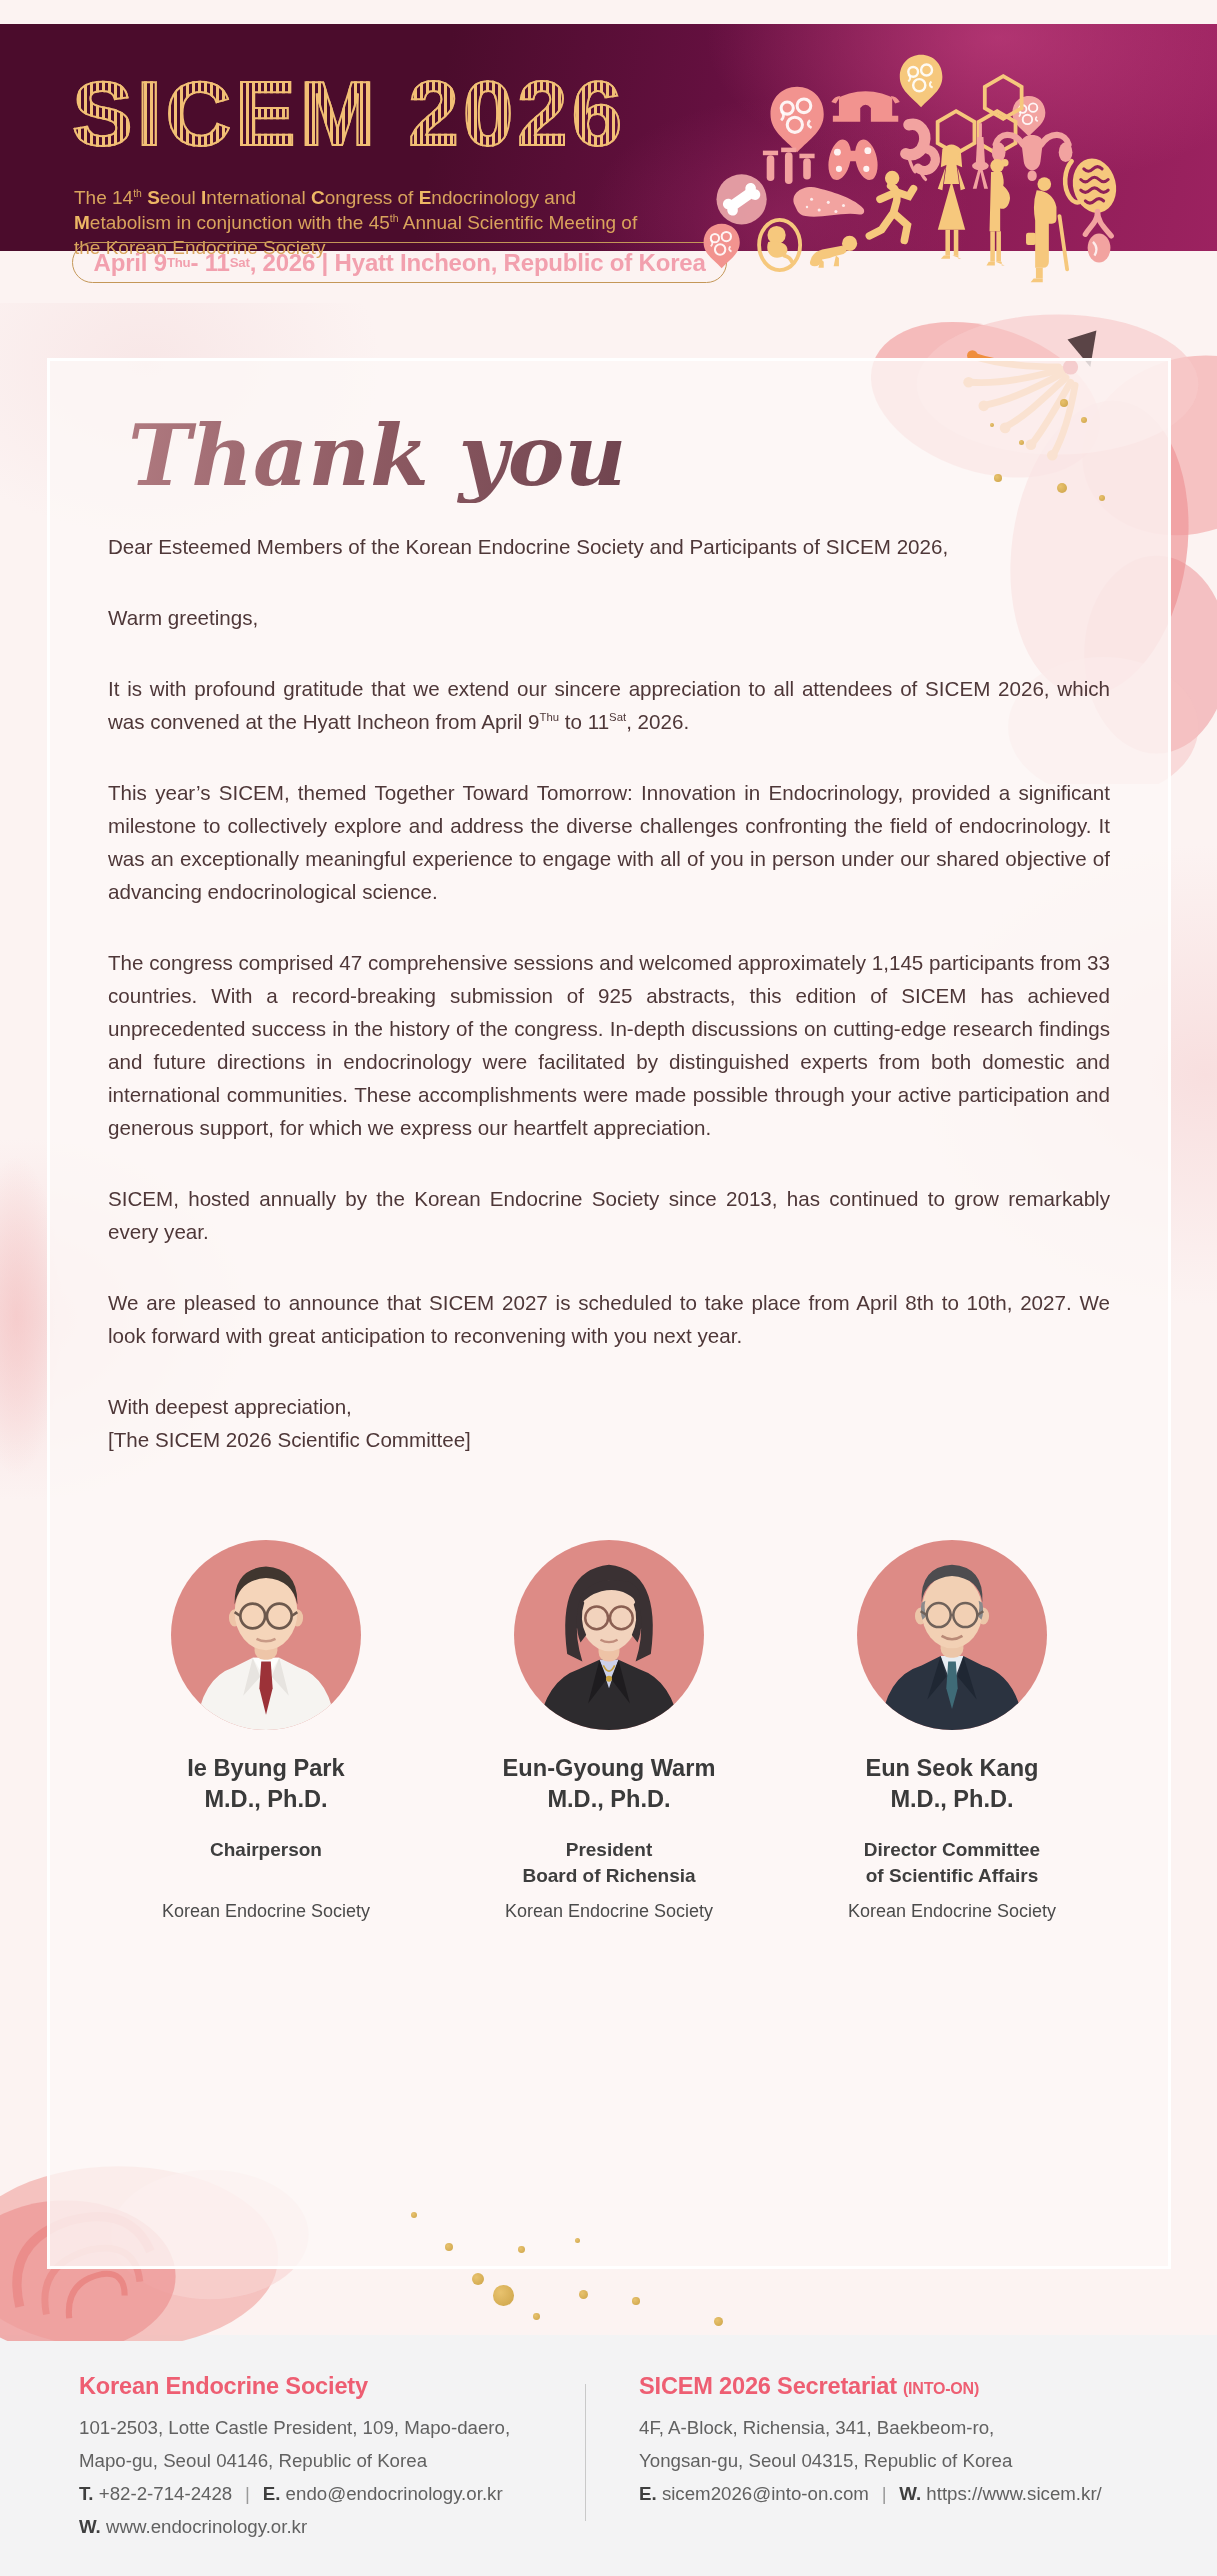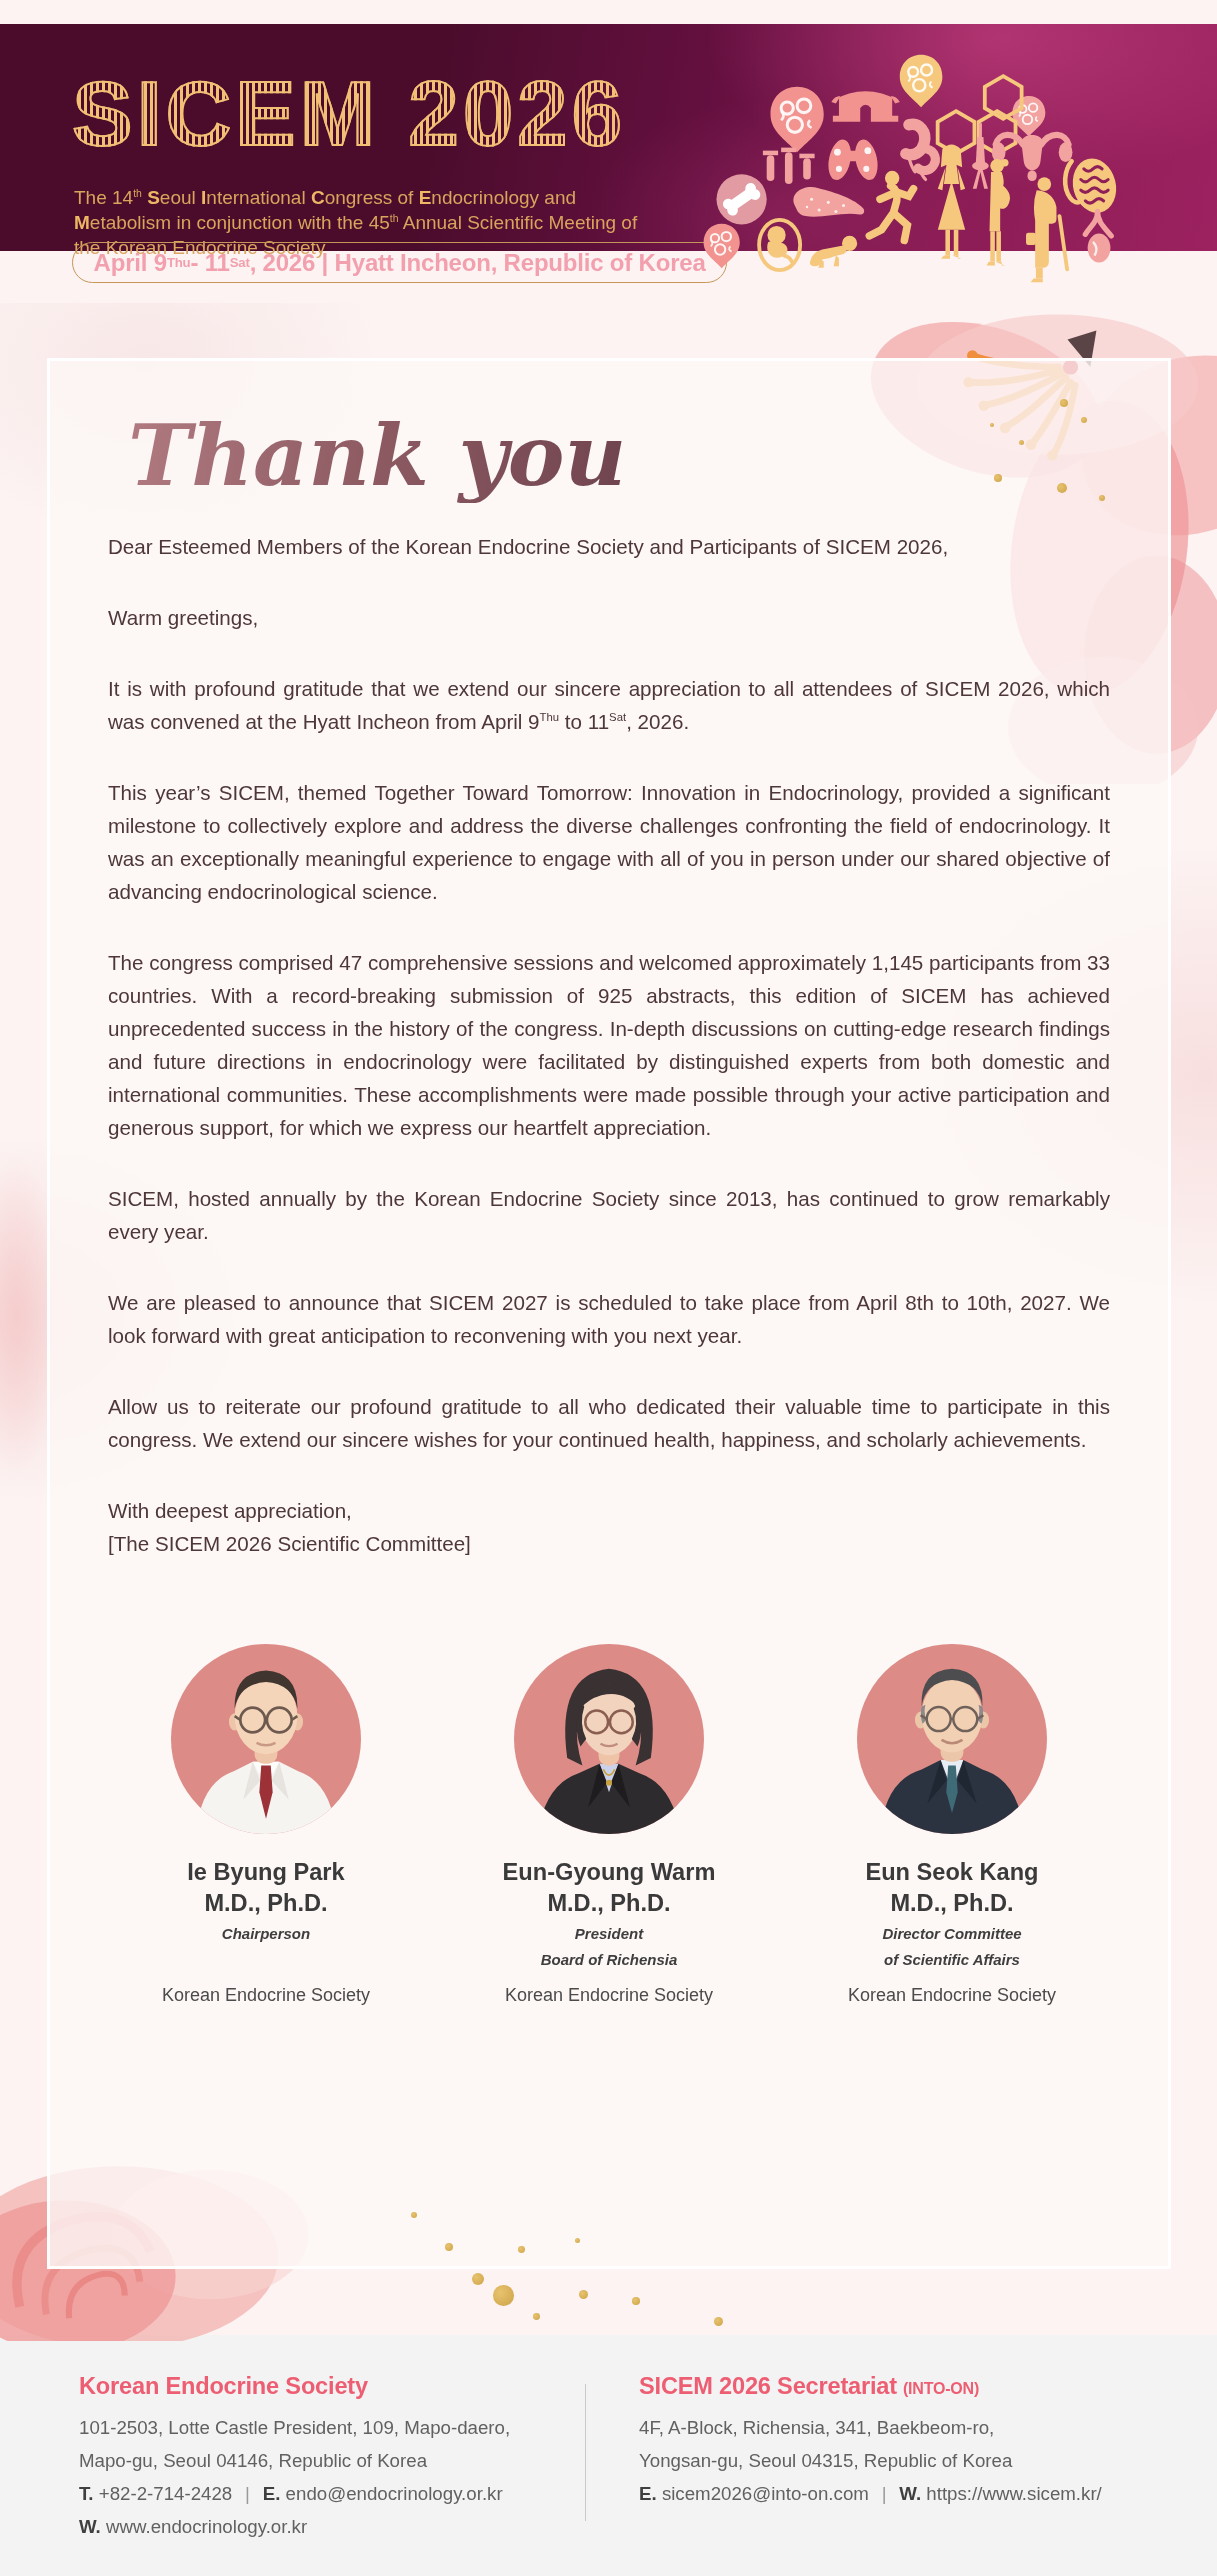--- a/index.html
+++ b/index.html
@@ -72,21 +72,21 @@
   }
   .para { margin-top:38px; font-size:20.6px; line-height:33px; color:#4e3738; text-align:justify; }
   .para.left { text-align:left; }
   .salutation { margin-top:27px; font-size:20.6px; line-height:33px; color:#4e3738; }
   .closing div { font-size:20.6px; line-height:33px; color:#4e3738; }
 
   .profiles { display:flex; justify-content:space-between; margin-top:84px; padding:0 6px; }
   .profile { width:304px; text-align:center; }
   .avatar { width:190px; height:190px; display:block; margin:0 auto; }
   .p-name { margin-top:23px; font-size:23.6px; line-height:31px; font-weight:700; color:#3a3a3a; }
-  .p-role { margin-top:2px; font-size:15px; line-height:26px; font-weight:700; color:#3e3e3e; min-height:53px;font-style:italic; }
+  .p-role { margin-top:22px; font-size:19px; line-height:26px; font-weight:700; color:#3e3e3e; min-height:53px; }
   .p-aff  { margin-top:10.7px; font-size:18px; color:#4b4b4b; }
 
   
   .footer { position:absolute; left:0; top:2335px; width:1218px; height:241px; background:#f3f3f4; }
   .f-col { position:absolute; top:38px; }
   .f-col.left { left:79px; }
   .f-col.right { left:639px; }
   .f-title { font-size:23.6px; font-weight:700; color:#ee5e72; letter-spacing:-0.2px; }
   .f-title .f-org { font-size:16px; font-weight:700; margin-left:6px; }
   .f-lines { margin-top:10.7px; font-size:18.7px; line-height:33px; color:#616161; }
@@ -345,21 +345,20 @@
   <div class="card">
     <div class="thankyou">Thank you</div>
 
     <div class="salutation">Dear Esteemed Members of the Korean Endocrine Society and Participants of SICEM 2026,</div>
     <div class="para left">Warm greetings,</div>
     <div class="para"><span>It is with profound gratitude that we extend our sincere appreciation to all attendees of SICEM 2026, which was convened at the Hyatt Incheon from April 9</span><sup>Thu</sup><span> to 11</span><sup>Sat</sup><span>, 2026.</span></div>
     <div class="para">This year’s SICEM, themed Together Toward Tomorrow: Innovation in Endocrinology, provided a significant milestone to collectively explore and address the diverse challenges confronting the field of endocrinology. It was an exceptionally meaningful experience to engage with all of you in person under our shared objective of advancing endocrinological science.</div>
     <div class="para">The congress comprised 47 comprehensive sessions and welcomed approximately 1,145 participants from 33 countries. With a record-breaking submission of 925 abstracts, this edition of SICEM has achieved unprecedented success in the history of the congress. In-depth discussions on cutting-edge research findings and future directions in endocrinology were facilitated by distinguished experts from both domestic and international communities. These accomplishments were made possible through your active participation and generous support, for which we express our heartfelt appreciation.</div>
     <div class="para">SICEM, hosted annually by the Korean Endocrine Society since 2013, has continued to grow remarkably every year.</div>
     <div class="para">We are pleased to announce that SICEM 2027 is scheduled to take place from April 8th to 10th, 2027. We look forward with great anticipation to reconvening with you next year.</div>
-    <div class="para">Allow us to reiterate our profound gratitude to all who dedicated their valuable time to participate in this congress. We extend our sincere wishes for your continued health, happiness, and scholarly achievements.</div>
 
     <div class="closing para left">
       <div>With deepest appreciation,</div>
       <div>[The SICEM 2026 Scientific Committee]</div>
     </div>
 
     <div class="profiles">
 
       <div class="profile">
         <svg class="avatar" viewBox="0 0 100 100">

